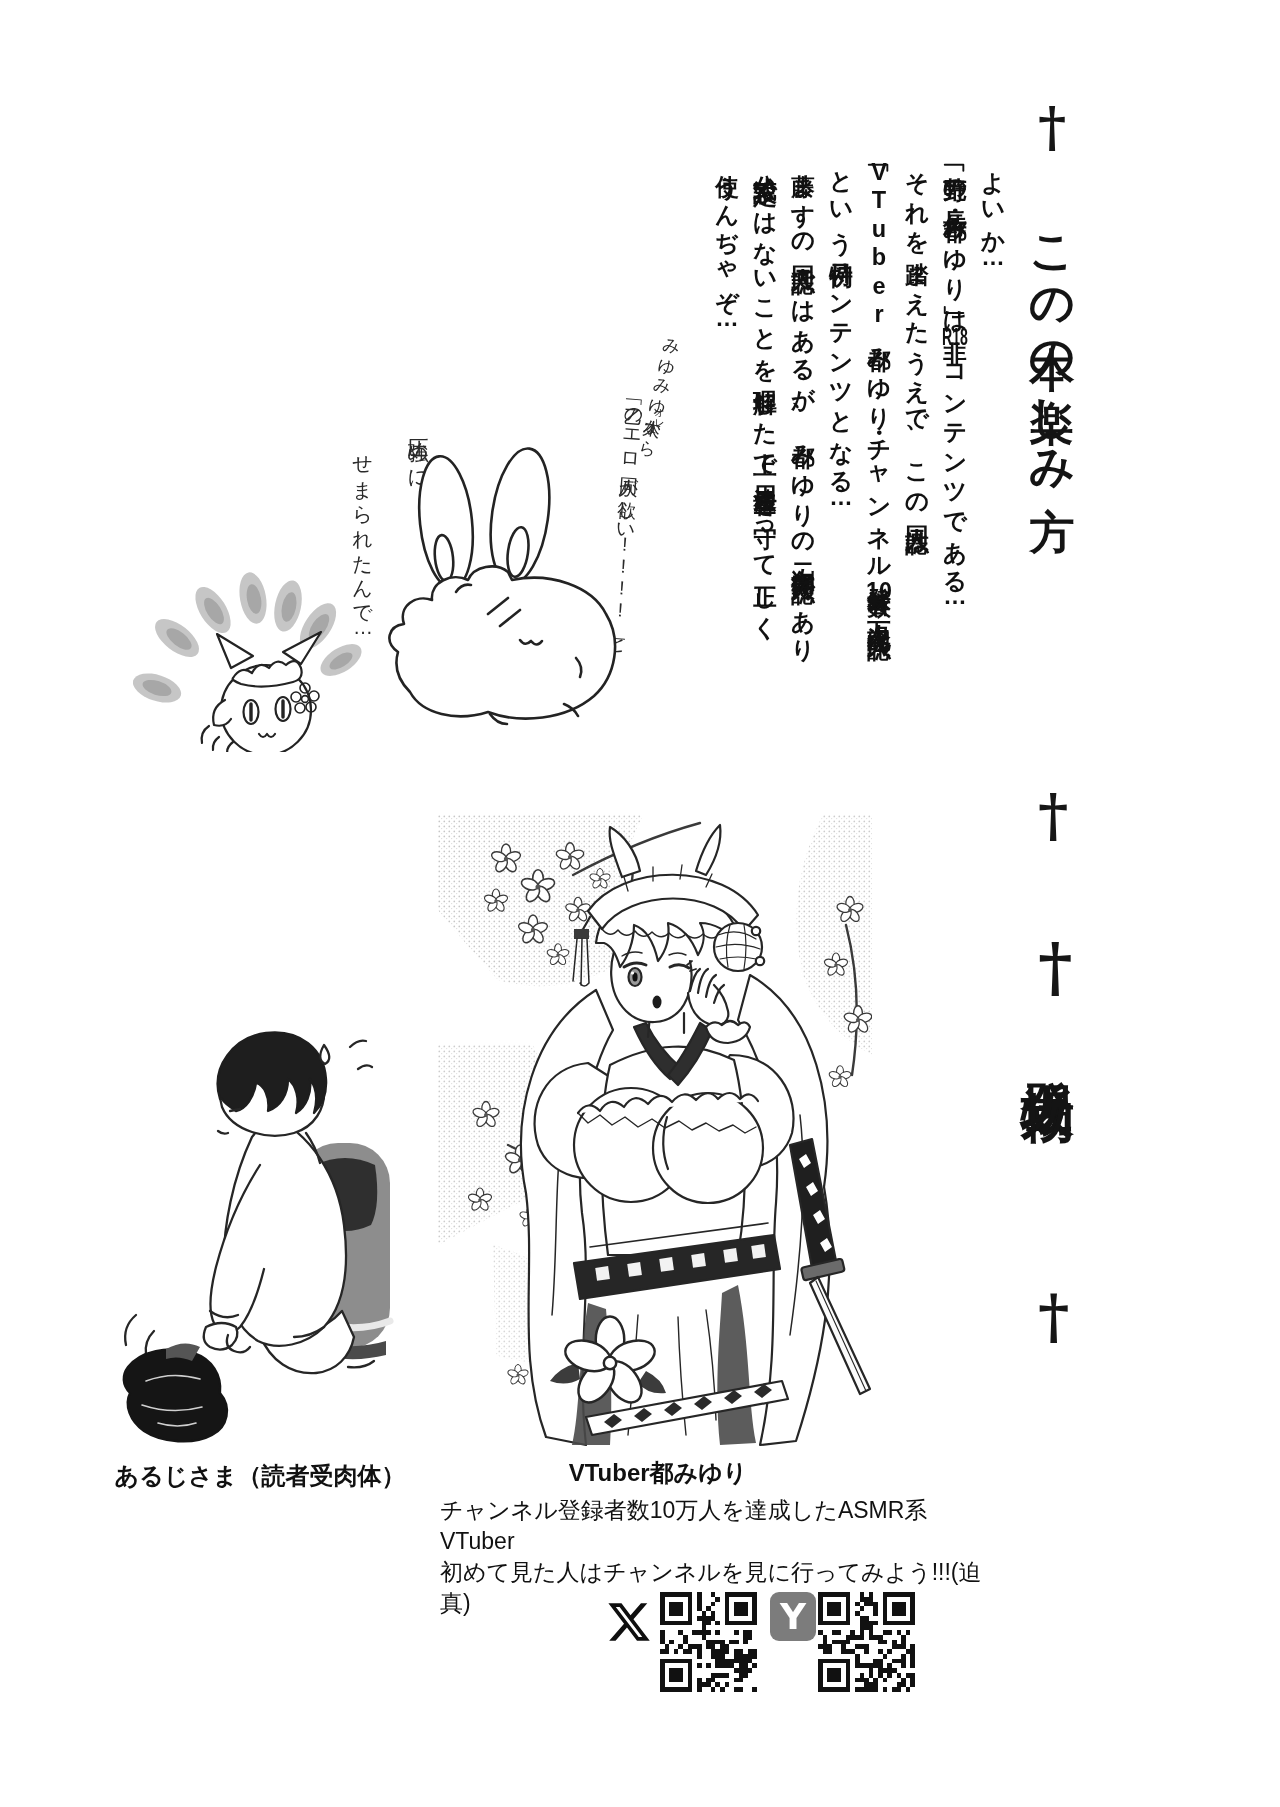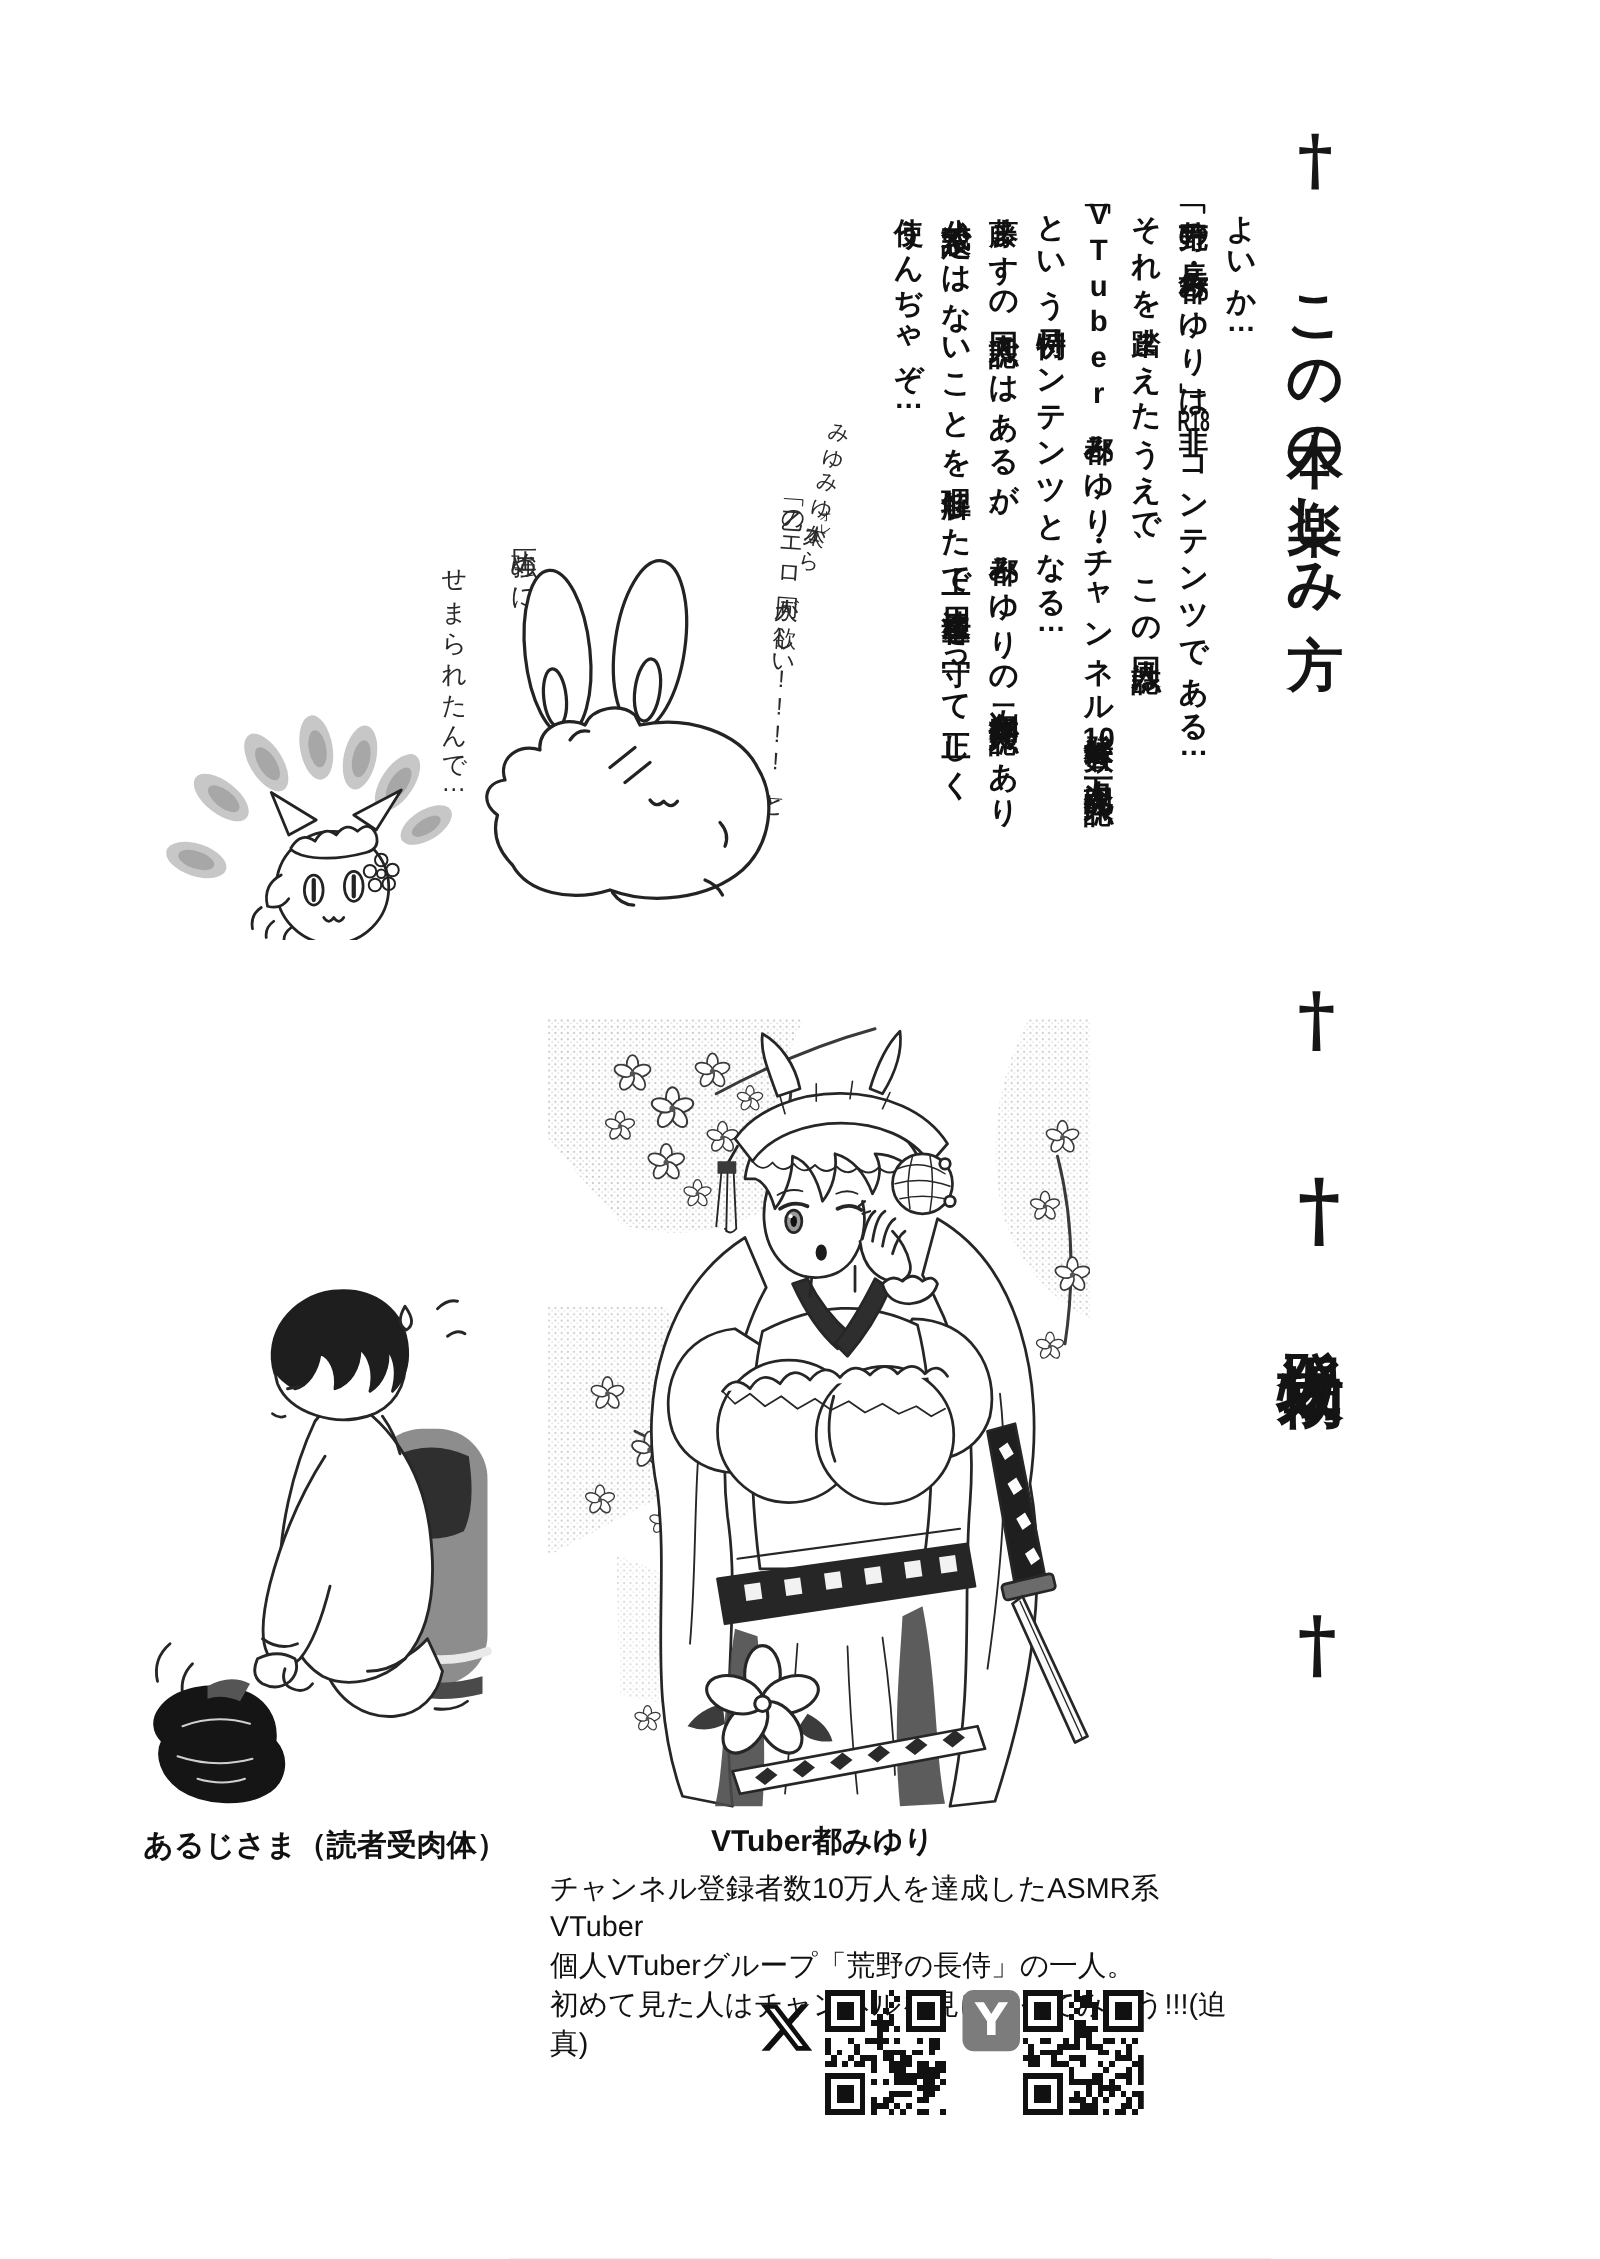--- a/index.html
+++ b/index.html
@@ -320,21 +320,20 @@
         <path d="M56,334 q18,-10 34,-2 l-8,14 q-14,-6 -26,-2 Z" fill="#555" stroke="none"></path>
         <path d="M36,366 q26,-10 54,-2 M32,390 q30,10 60,2 M48,408 q20,6 38,0" stroke="#fff" stroke-width="1.6" opacity=".8"></path>
       </g>
     </svg>
   </div>
 
   <div class="abs caption cap-master">あるじさま（読者受肉体）</div>
   <div class="abs caption cap-vtuber">VTuber都みゆり</div>
   <div class="abs desc">
       <p>チャンネル登録者数10万人を達成したASMR系VTuber</p>
-      <p>個人VTuberグループ「荒野の長侍」の一人。</p>
       <p>初めて見た人はチャンネルを見に行ってみよう!!!(迫真)</p>
     </div>
 
   <div class="abs xlogo">
     <svg viewBox="0 0 24 24">
         <path fill="#0f0f0f" d="M18.244 2.25h3.308l-7.227 8.26 8.502 11.24H16.17l-5.214-6.817L4.99 21.75H1.68l7.73-8.835L1.254 2.25H8.08l4.713 6.231zM17.083 19.77h1.833L7.084 4.126H5.117z"></path>
       </svg>
   </div>
   <div id="qr1" class="abs qr">
       <svg viewBox="0 0 21 21" shape-rendering="crispEdges" preserveAspectRatio="none">

